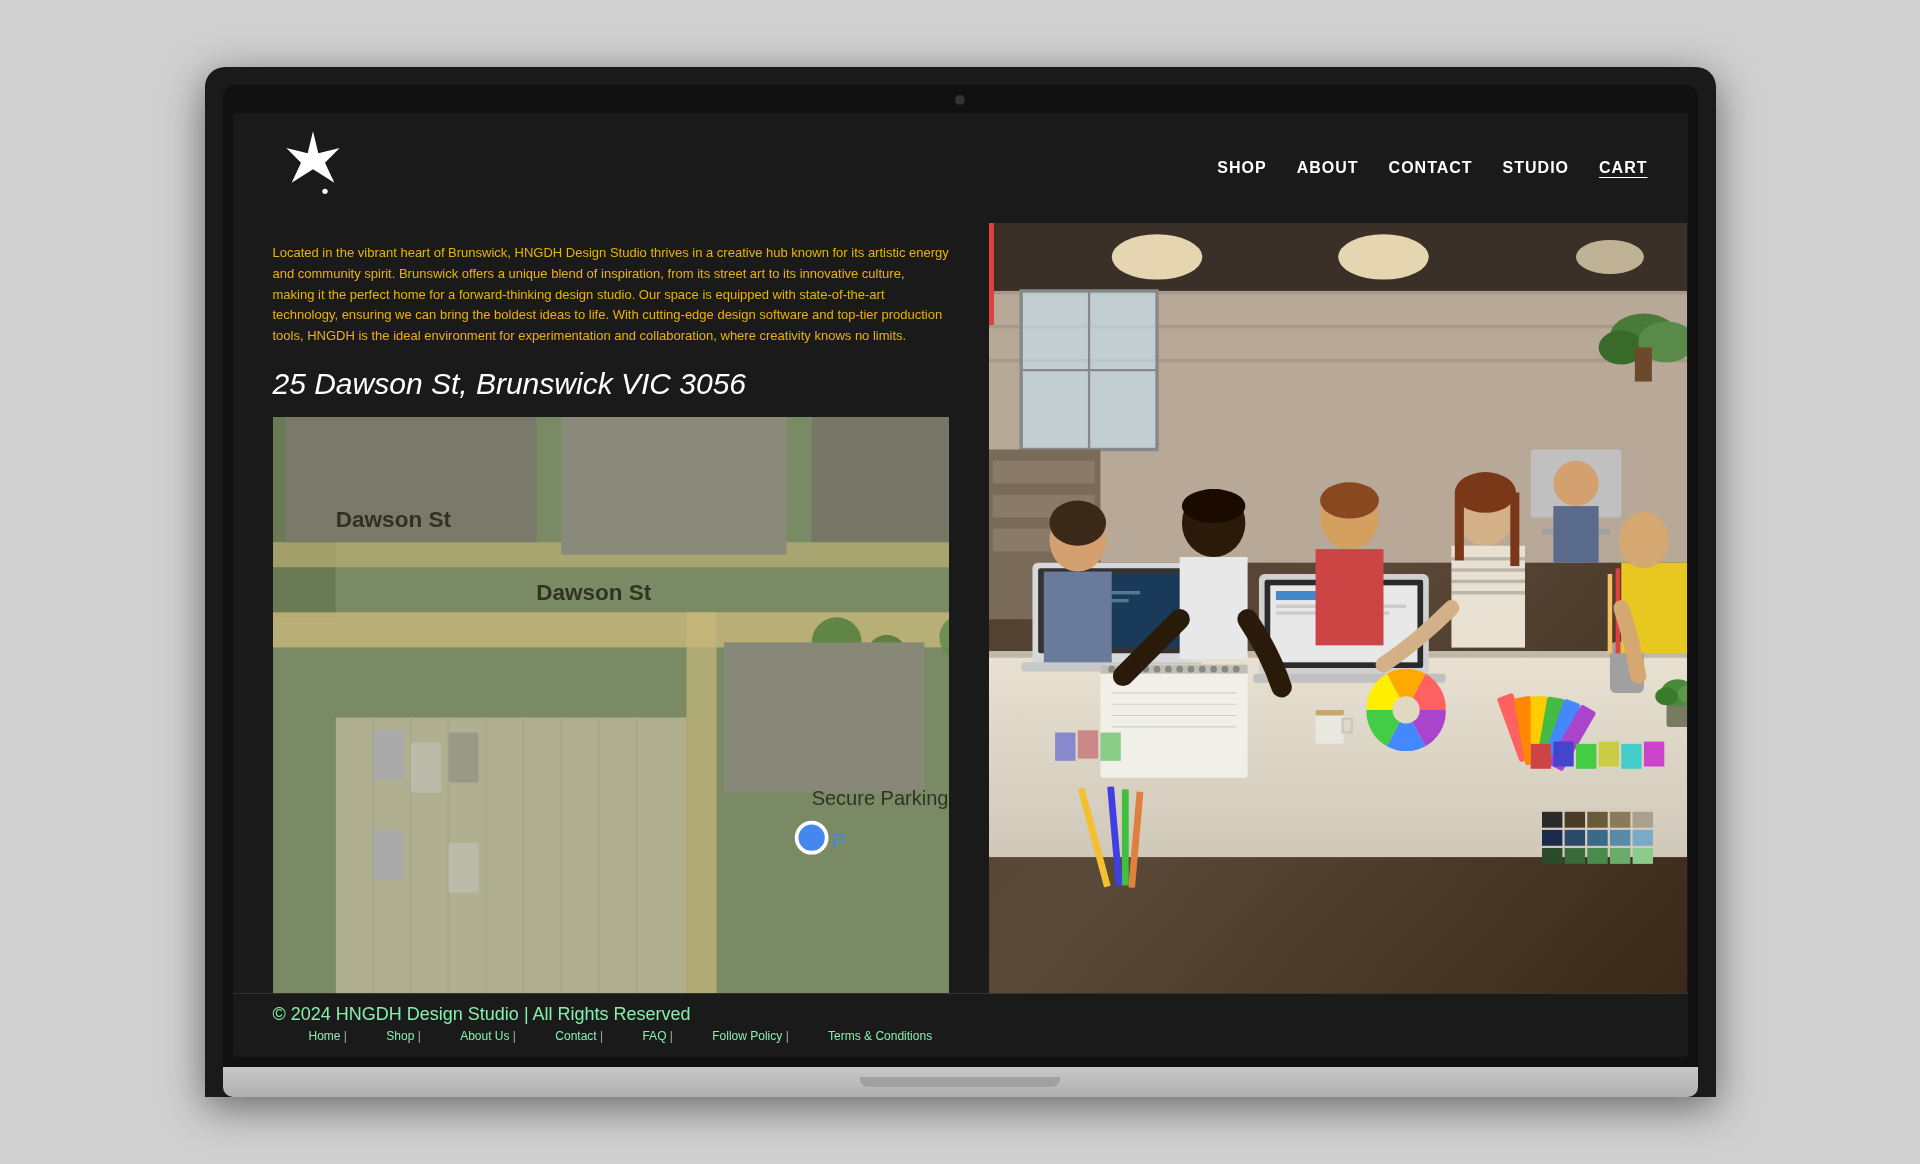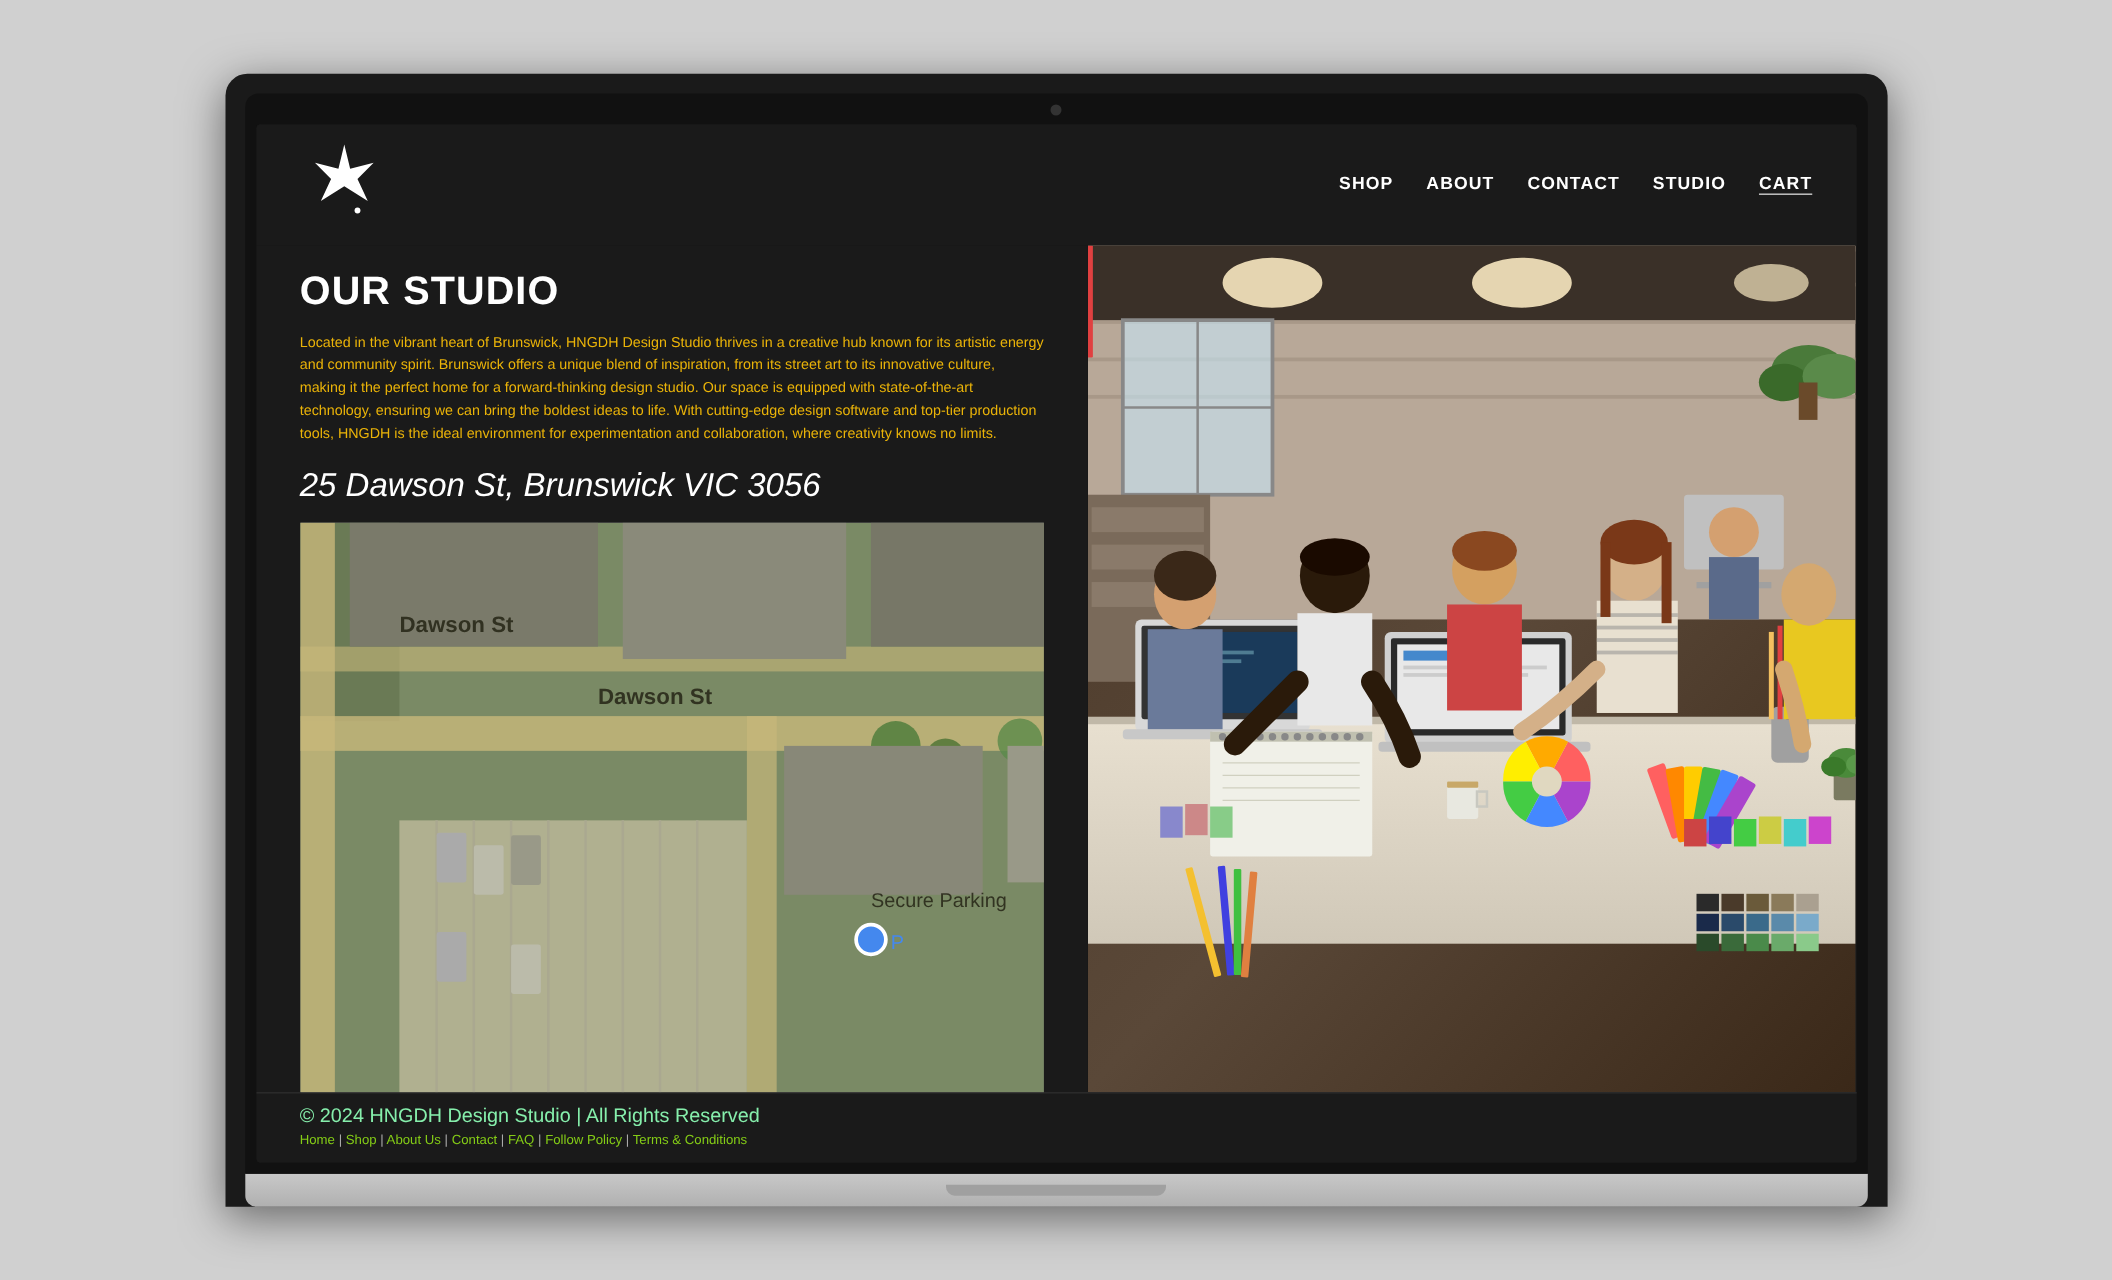--- a/index.html
+++ b/index.html
@@ -188,23 +188,24 @@
       margin-bottom: 4px;
     }
 
     .footer-links {
       font-size: 12px;
       color: #aaa;
       margin-bottom: 4px;
     }
 
     .footer-links a, .footer-social a {
-      color: #84cc16;
+      color: #86efac;
       text-decoration: none;
       cursor: pointer;
+      margin-left: 36px;
     }
 
     .footer-social {
       font-size: 12px;
       color: #aaa;
     }
 
     
     .map-svg {
       width: 100%;
@@ -237,21 +238,20 @@
             <a class="nav-item">ABOUT</a>
             <a class="nav-item">CONTACT</a>
             <a class="nav-item">STUDIO</a>
             <a class="nav-item active">CART</a>
           </nav>
         </header>
 
         <div class="main-content">
 
           <div class="left-panel">
-            <h1 class="section-title">OUR STUDIO</h1>
             <p class="section-description">Located in the vibrant heart of Brunswick, HNGDH Design Studio thrives in a creative hub known for its artistic energy and community spirit. Brunswick offers a unique blend of inspiration, from its street art to its innovative culture, making it the perfect home for a forward-thinking design studio. Our space is equipped with state-of-the-art technology, ensuring we can bring the boldest ideas to life. With cutting-edge design software and top-tier production tools, HNGDH is the ideal environment for experimentation and collaboration, where creativity knows no limits.</p>
             <h2 class="address">25 Dawson St, Brunswick VIC 3056</h2>
 
             <div class="map-container">
               <svg class="map-svg" viewBox="0 0 620 230" xmlns="http://www.w3.org/2000/svg" preserveAspectRatio="xMidYMid slice">
 
                 <rect width="620" height="230" fill="#7a8a65"></rect>
 
                 <rect x="0" y="0" width="200" height="80" fill="#6a7a55"></rect>
                 <rect x="0" y="0" width="160" height="120" fill="#888878"></rect>

